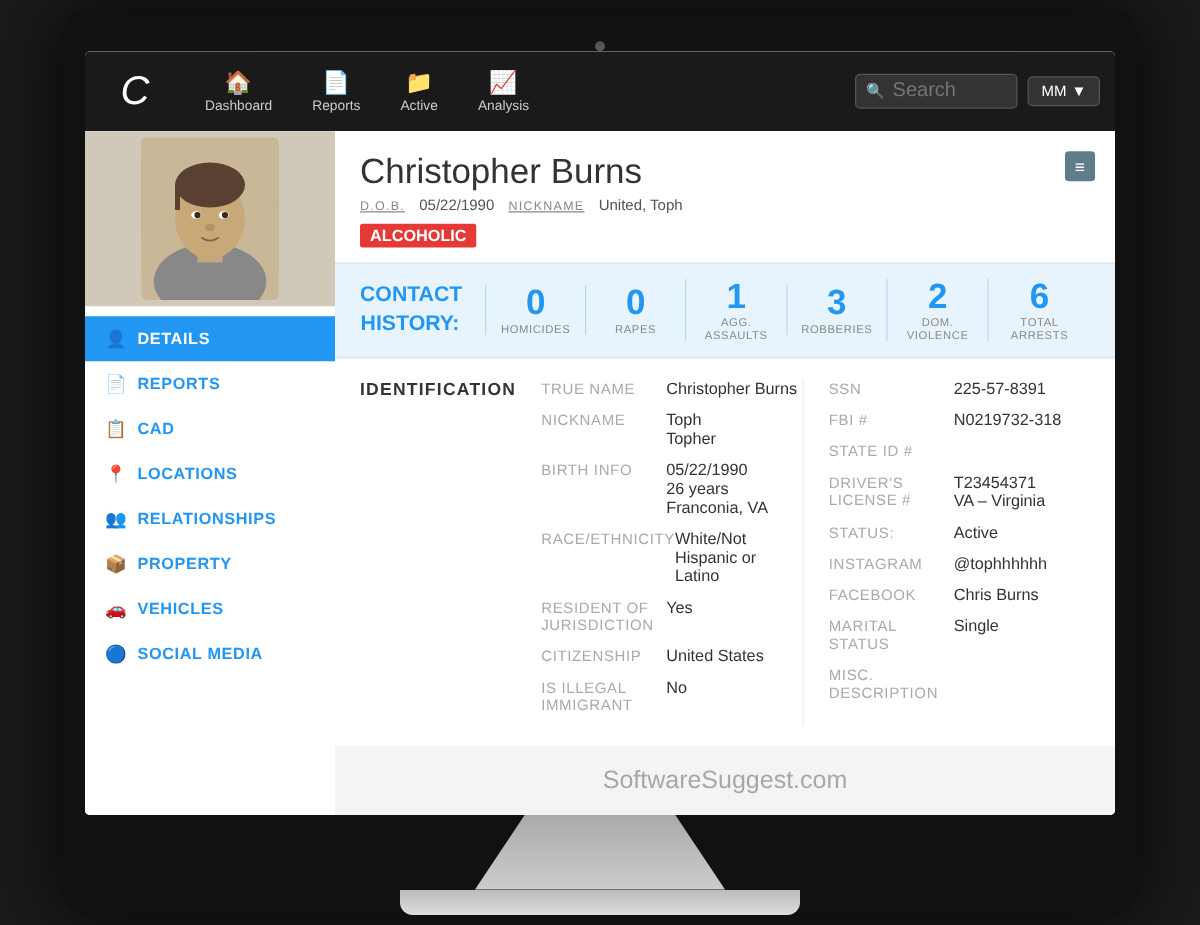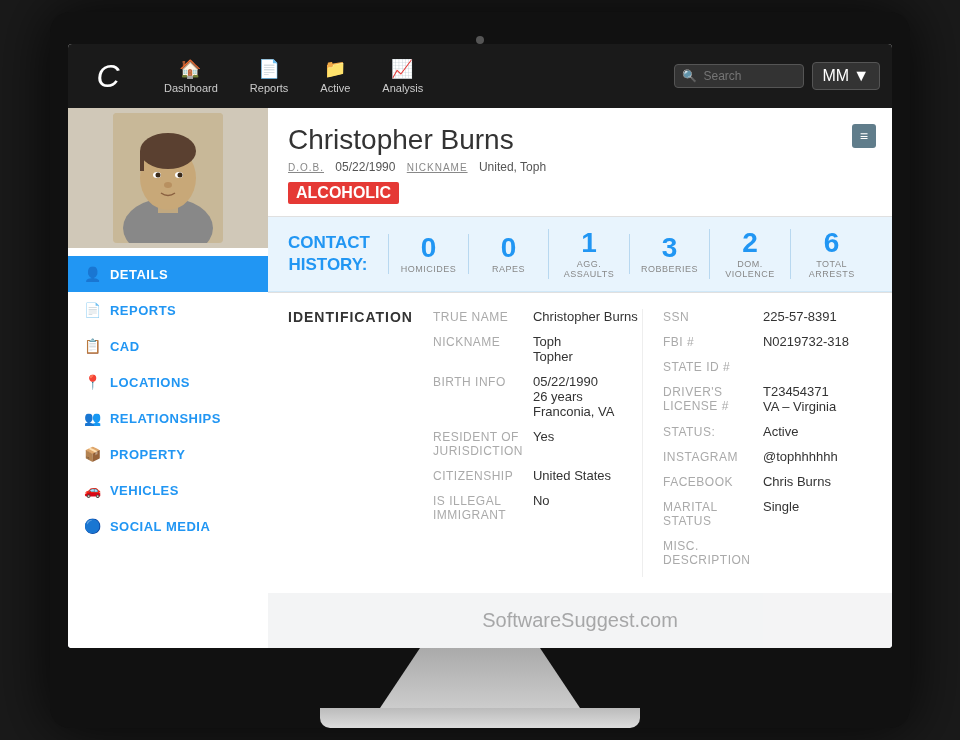--- a/index.html
+++ b/index.html
@@ -82,21 +82,21 @@
       color: #aaa;
       font-size: 12px;
       width: 130px;
       gap: 6px;
     }
     .user-badge {
       background: #333;
       border: 1px solid #555;
       border-radius: 4px;
       color: #fff;
-      font-size: 16px;
+      font-size: 12px;
       padding: 4px 10px;
       margin-left: 8px;
       display: flex;
       align-items: center;
       gap: 4px;
       cursor: pointer;
     }
     
     .main-area {
       display: flex;
@@ -163,21 +163,21 @@
       font-size: 12px;
       color: #888;
       margin-bottom: 8px;
     }
     .profile-meta span.label { text-transform: uppercase; font-size: 10px; letter-spacing: 1px; text-decoration: underline; }
     .profile-meta span.value { color: #555; }
     .tag-alcoholic {
       display: inline-block;
       background: #e53935;
       color: #fff;
-      font-size: 16px;
+      font-size: 13px;
       font-weight: bold;
       padding: 2px 8px;
       border-radius: 2px;
     }
     .menu-btn {
       position: absolute;
       top: 16px;
       right: 16px;
       background: #607D8B;
       color: #fff;
@@ -311,21 +311,21 @@
         <div class="nav-item">
           <span class="nav-icon">📈</span>
           <span>Analysis</span>
         </div>
       </div>
 
       <div class="nav-spacer"></div>
 
       <div class="search-box">
         <span>🔍</span>
-        <input type="text" style="background: transparent; border: none; outline: none; color: #fde047; font-size: 12px; width: 90px;" placeholder="Search">
+        <input type="text" style="background: transparent; border: none; outline: none; color: #fde047; font-size: 16px; width: 90px;" placeholder="Search">
       </div>
       <div class="user-badge">
         <span>MM</span>
         <span>▼</span>
       </div>
     </div>
 
     <div class="main-area">
 
       <div class="sidebar">
@@ -453,20 +453,24 @@
                 <span class="detail-val" style="white-space:pre-line;">Toph
 Topher</span>
               </div>
               <div class="detail-row">
                 <span class="detail-key">BIRTH INFO</span>
                 <span class="detail-val" style="white-space:pre-line;">05/22/1990
 26 years
 Franconia, VA</span>
               </div>
               <div class="detail-row">
+                <span class="detail-key">RACE/ETHNICITY</span>
+                <span class="detail-val">White/Not Hispanic or Latino</span>
+              </div>
+              <div class="detail-row">
                 <span class="detail-key" style="white-space:pre-line;">RESIDENT OF
 JURISDICTION</span>
                 <span class="detail-val">Yes</span>
               </div>
               <div class="detail-row">
                 <span class="detail-key">CITIZENSHIP</span>
                 <span class="detail-val">United States</span>
               </div>
               <div class="detail-row">
                 <span class="detail-key" style="white-space:pre-line;">IS ILLEGAL

